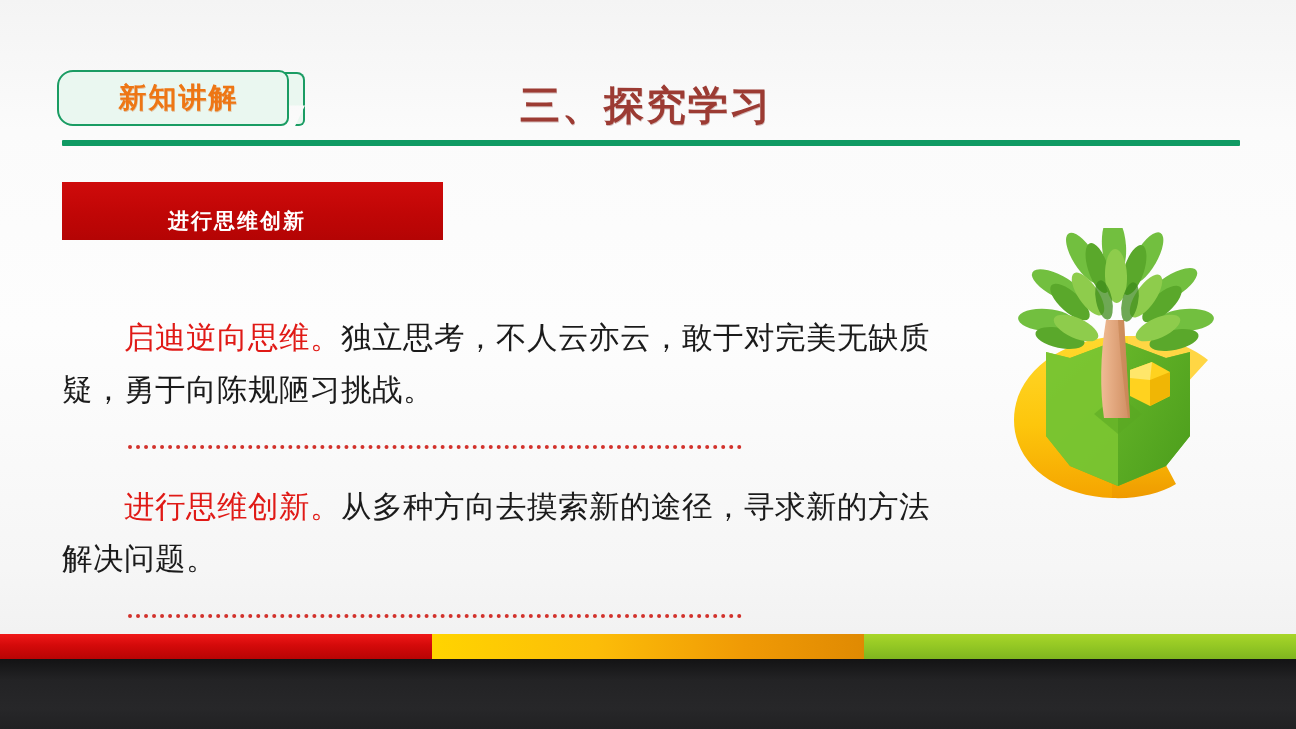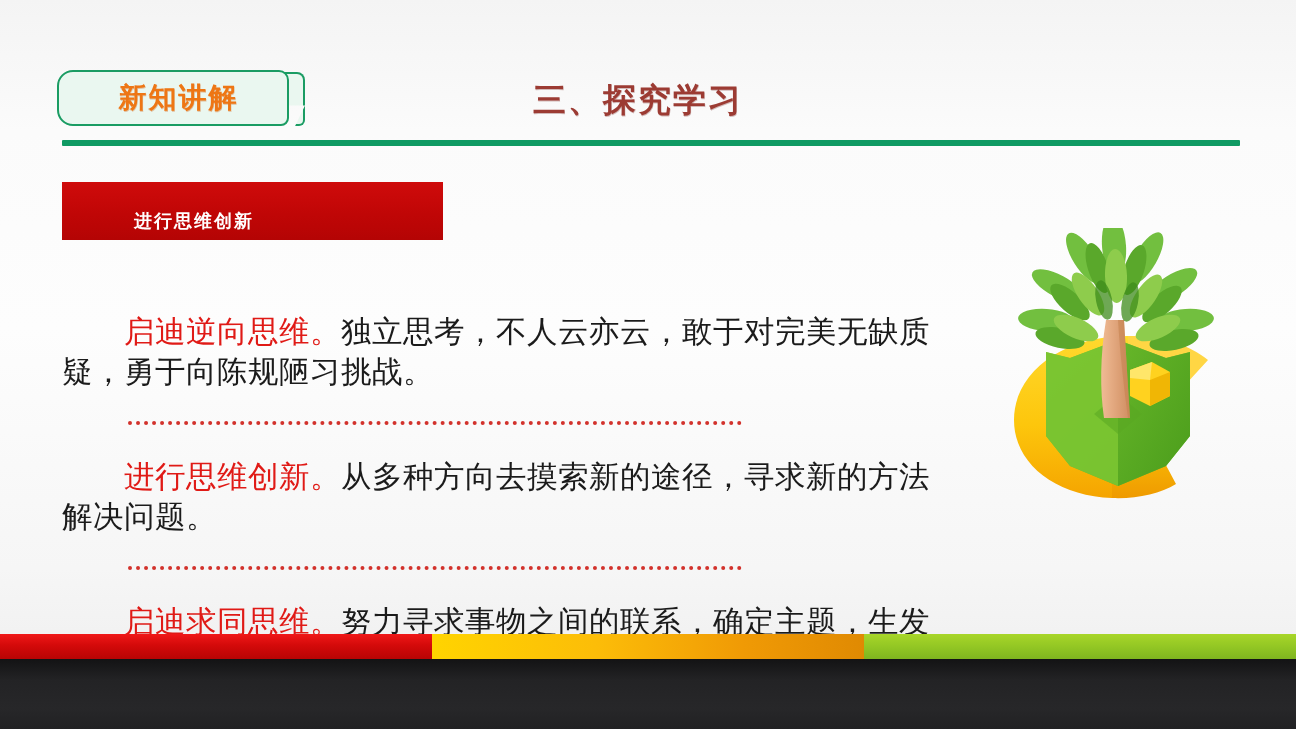--- a/index.html
+++ b/index.html
@@ -70,26 +70,25 @@
     text-shadow: 0.5px 0.5px 0 rgba(200,90,10,0.35);
     padding-left: 15px;
     box-sizing: border-box;
   }
 
   
   #page-title {
     position: absolute;
     left: 520px;
     top: 78px;
-    font-size: 33px;
+    font-size: 40px;
     font-weight: bold;
     color: #9c3b33;
     letter-spacing: 2px;
     text-shadow: 0.5px 0.5px 0 rgba(120,40,35,0.3);
-    margin-left: 13px;
   }
 
   
   #header-rule {
     position: absolute;
     left: 62px;
     top: 140px;
     width: 1178px;
     height: 6px;
     background: #0f9a63;
@@ -102,37 +101,37 @@
     left: 62px;
     top: 182px;
     width: 381px;
     height: 58px;
     background: linear-gradient(180deg, #cf0b0b 0%, #c00606 55%, #b40404 100%);
     display: flex;
     align-items: center;
   }
   #red-banner .banner-label {
     color: #ffffff;
-    font-size: 18px;
+    font-size: 21px;
     font-weight: bold;
     letter-spacing: 2px;
-    padding-left: 72px;
+    padding-left: 106px;
     margin-top: 20px;
   }
 
   
   #body-content {
     position: absolute;
     left: 62px;
     top: 280px;
     width: 880px;
   }
   .para {
     font-size: 30.5px;
-    line-height: 40px;
+    line-height: 52px;
     color: #1b1b1b;
     letter-spacing: 0.5px;
     text-indent: 62px;
   }
   .para .lead {
     color: #e01a16;
   }
   .divider {
     margin: 8px 0 10px 66px;
     width: 614px;

